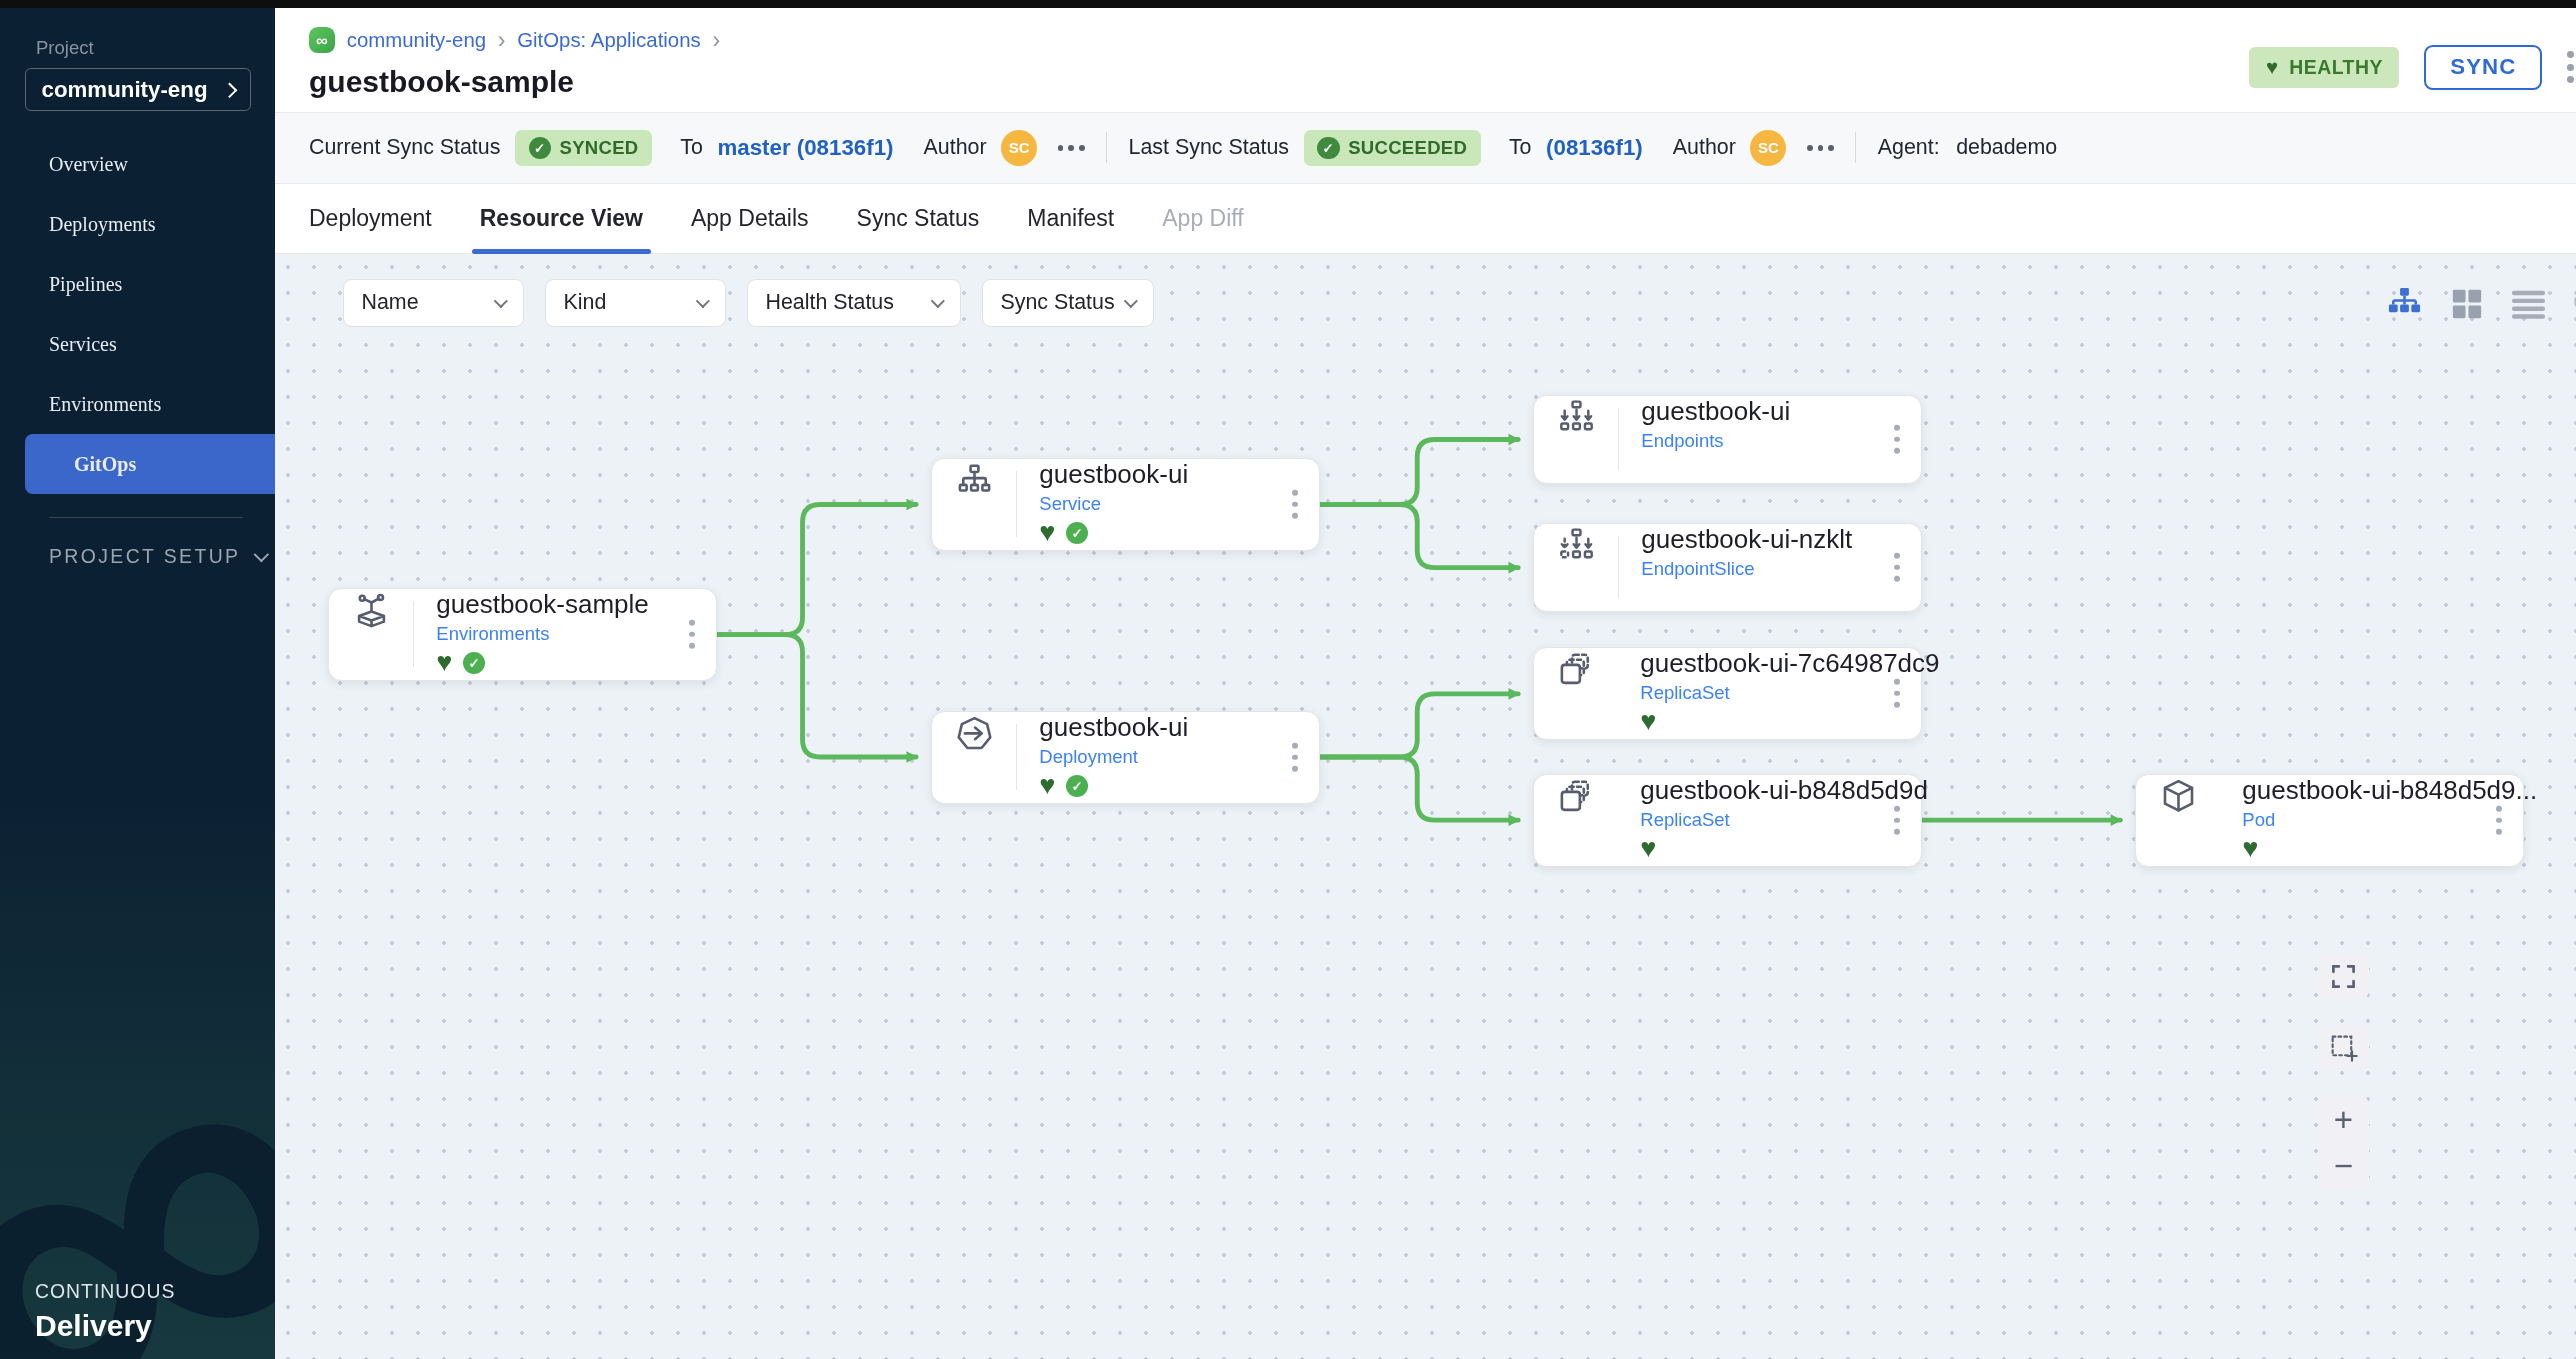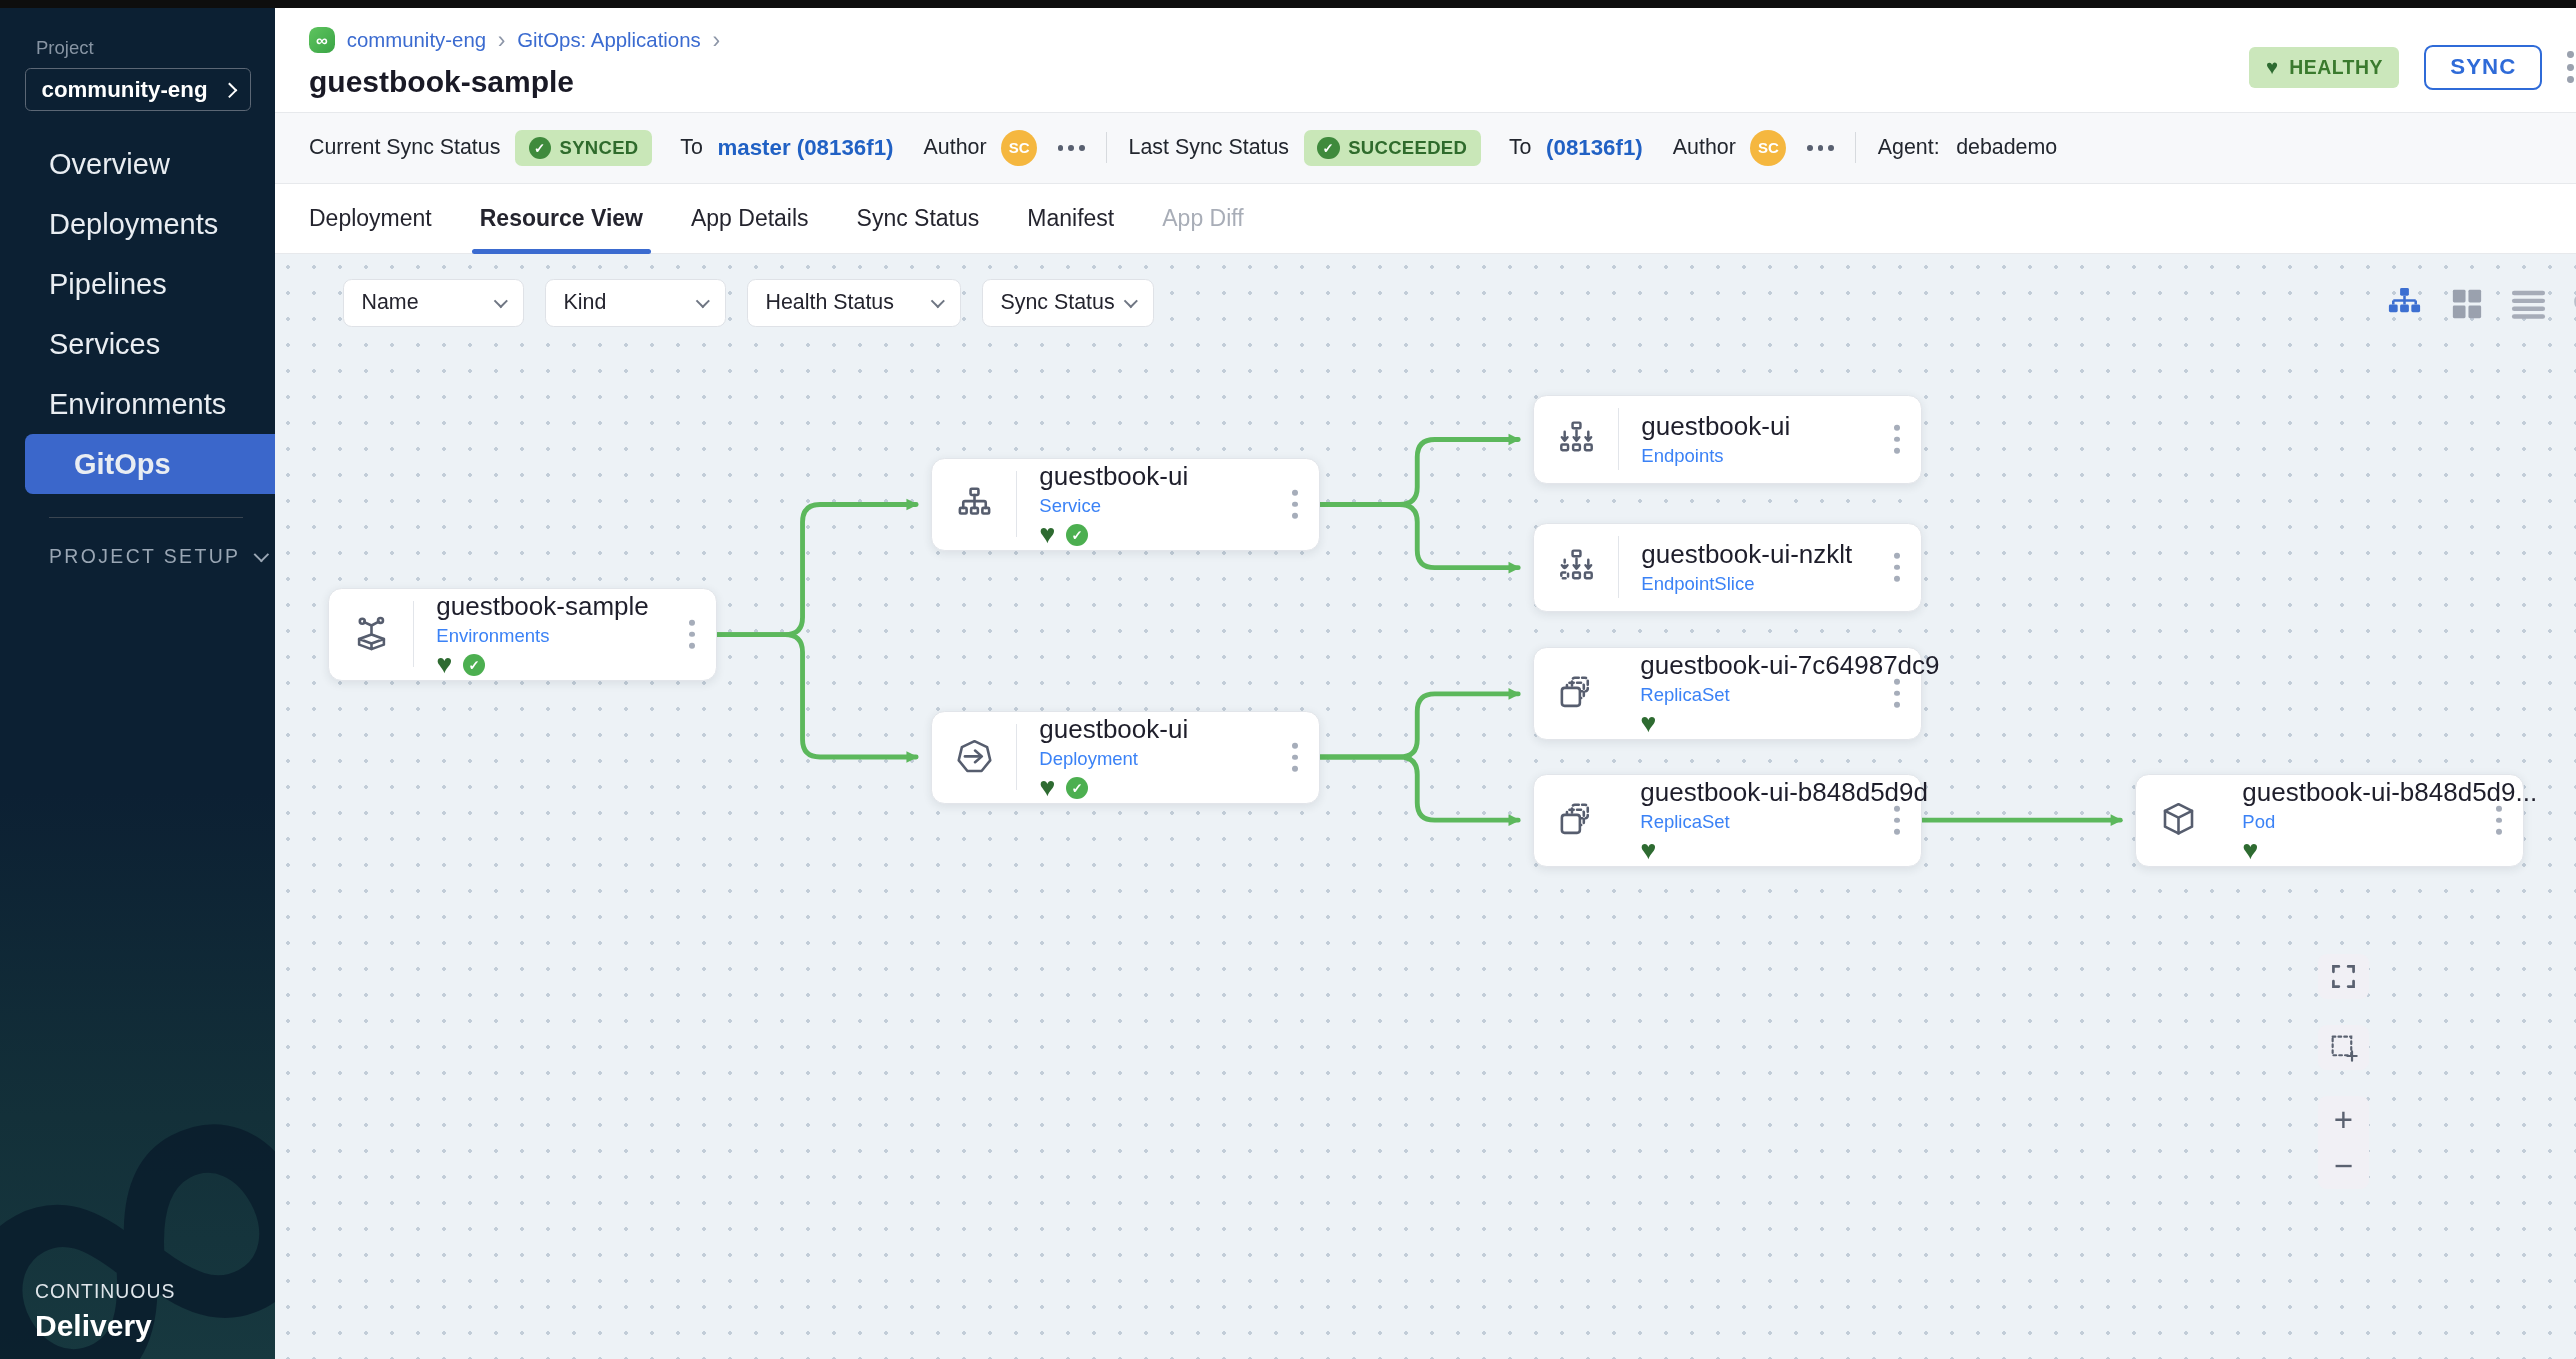--- a/index.html
+++ b/index.html
@@ -26,21 +26,21 @@
   .proj-label { margin: 29px 0 9.7px 36px; font-size: 18.5px; color: #8794a3; }
   .proj-select {
     margin: 0 24px 0 25px; height: 43px; border: 1px solid #5c6775; border-radius: 5.8px;
     display: flex; align-items: center; justify-content: space-between; padding: 0 15.5px;
     color: #fff; font-size: 22.3px; font-weight: bold; cursor: pointer;
   }
   .chev-right { width: 10.7px; height: 10.7px; border-right: 2.9px solid #fff; border-bottom: 2.9px solid #fff; transform: rotate(-45deg); }
   .nav { margin-top: 23px; }
   .nav-item {
     height: 60px; display: flex; align-items: center; padding-left: 49px;
-    color: #e9edf2; font-size: 29px; cursor: pointer; position: relative;
+    color: #e9edf2; font-size: 20px; cursor: pointer; position: relative; font-family: Liberation Serif, serif;
   }
   .nav-item.selected { background: #3b67cb; margin-left: 25px; border-radius: 7.8px 0 0 7.8px; font-weight: bold; }
   .side-divider { height: 1px; background: #3a4551; margin: 23px 32px 0 49px; }
   .setup-row { margin-top: 27px; padding-left: 49px; display: flex; align-items: center; gap: 15.5px; color: #9aa6b4; font-size: 19.4px; letter-spacing: 2.4px; cursor: pointer; }
   .chev-down { width: 10.7px; height: 10.7px; border-right: 2.9px solid #9aa6b4; border-bottom: 2.9px solid #9aa6b4; transform: rotate(45deg); margin-top: -5.8px; }
   .brand { position: absolute; left: 35px; bottom: 17.5px; }
   .brand-top { font-size: 19.4px; color: #dfe5ea; letter-spacing: 1px; }
   .brand-bottom { font-size: 30px; color: #fff; font-weight: bold; margin-top: 6px; }
 
   
@@ -112,21 +112,21 @@
     display: flex; align-items: center; justify-content: space-between; padding: 0 17.5px;
     font-size: 21.4px; color: #24242e; cursor: pointer;
   }
   .chip-chev { width: 9.7px; height: 9.7px; border-right: 2.4px solid #6f7683; border-bottom: 2.4px solid #6f7683; transform: rotate(45deg); margin-top: -3.9px; }
 
   .view-icons { position: absolute; top: 27px; left: 2110px; display: flex; gap: 23px; align-items: center; }
   .view-icon { width: 39px; height: 39px; cursor: pointer; flex: 0 0 auto; }
 
   .node {
     position: absolute; background: #fff; border: 1px solid #e2e5ea; border-radius: 13.6px;
-    box-shadow: 0 2.9px 9.7px rgba(30,40,60,.09); display: flex; align-items: center; cursor: pointer;
+    box-shadow: 0 2.9px 9.7px rgba(30,40,60,.09); display: flex; align-items: flex-start; cursor: pointer;
   }
   .node-iconbox { width: 84px; display: flex; justify-content: center; flex: 0 0 auto; }
   .node-divider { width: 1px; align-self: stretch; background: #e2e5ea; margin: 12.6px 0; }
   .node-body { flex: 1; padding-left: 22.3px; display: flex; flex-direction: column; justify-content: center; gap: 2.9px; }
   .node-title { font-size: 26px; color: #1e1e2b; white-space: nowrap; }
   .node-kind { font-size: 18.5px; color: #3b82f6; }
   .node-status { display: flex; align-items: center; gap: 10.7px; margin-top: 2.9px; height: 25px; }
   .heart { color: #2e6b31; font-size: 27px; line-height: 21.4px; }
   .check { width: 22.3px; height: 22.3px; border-radius: 50%; background: #4caf50; color: #fff; font-size: 13.6px; font-weight: bold; display: flex; align-items: center; justify-content: center; }
   .node-menu { position: absolute; right: 15.5px; top: 50%; transform: translateY(-50%); display: flex; flex-direction: column; gap: 5.8px; cursor: pointer; padding: 5.8px; }

